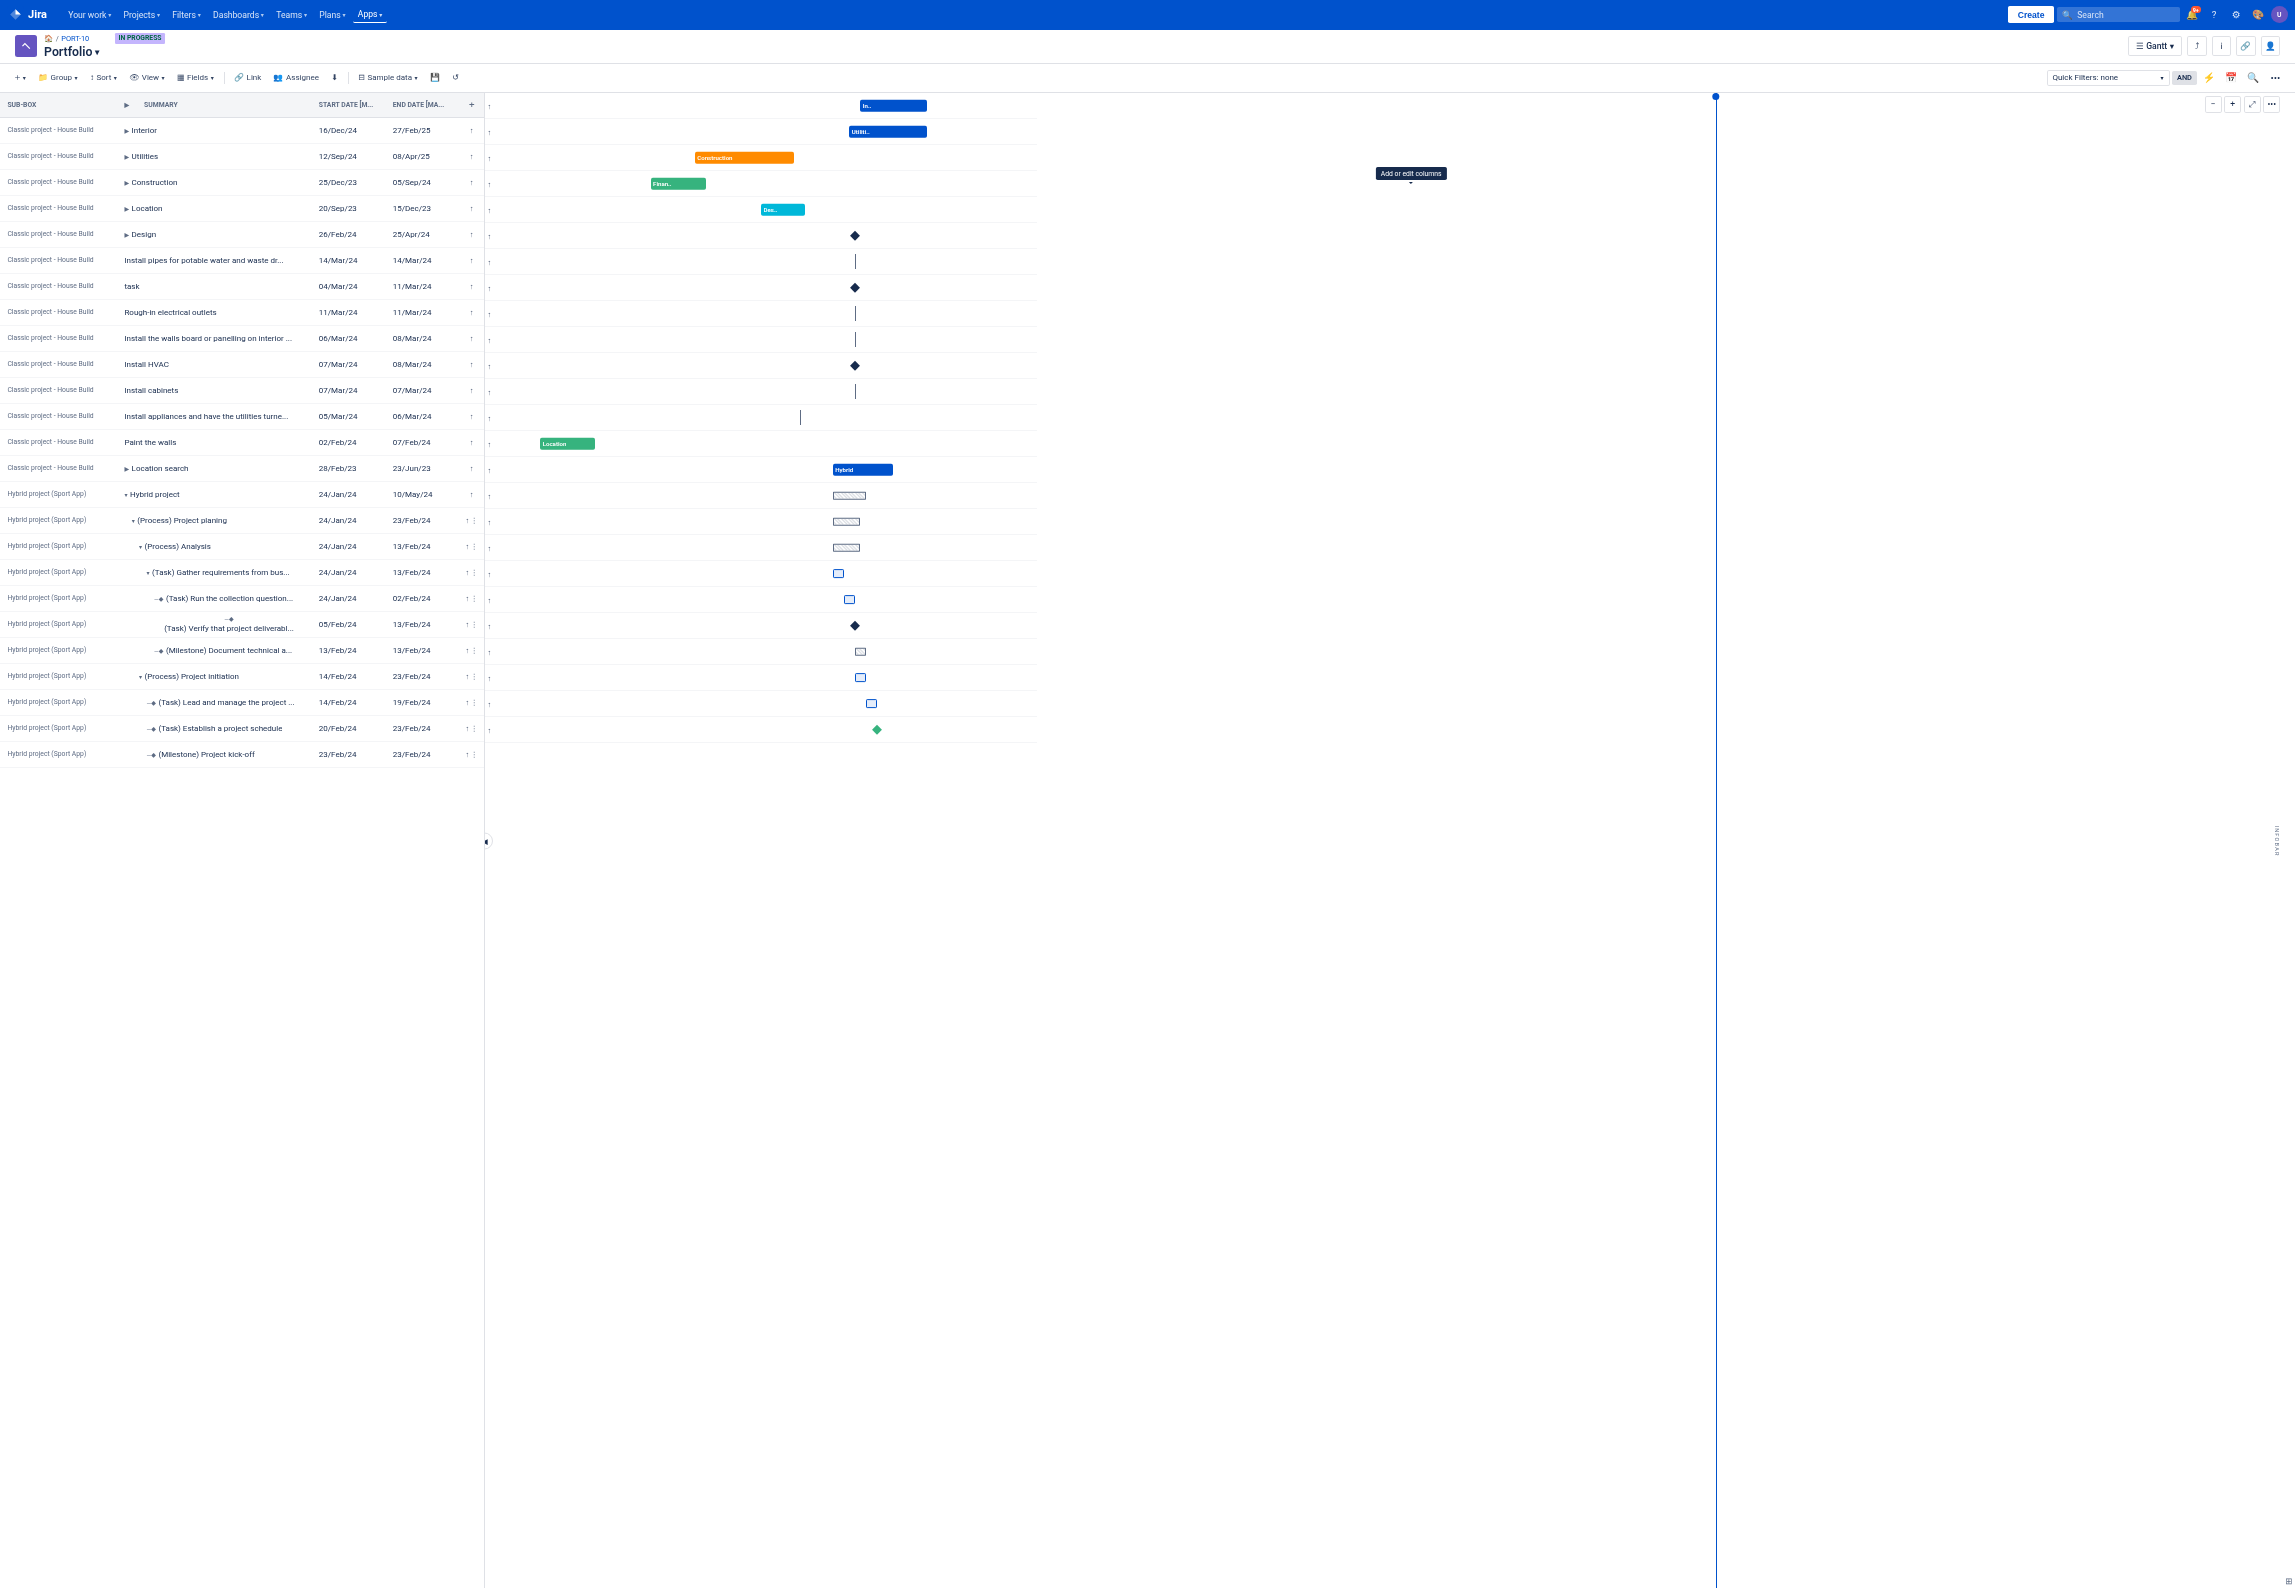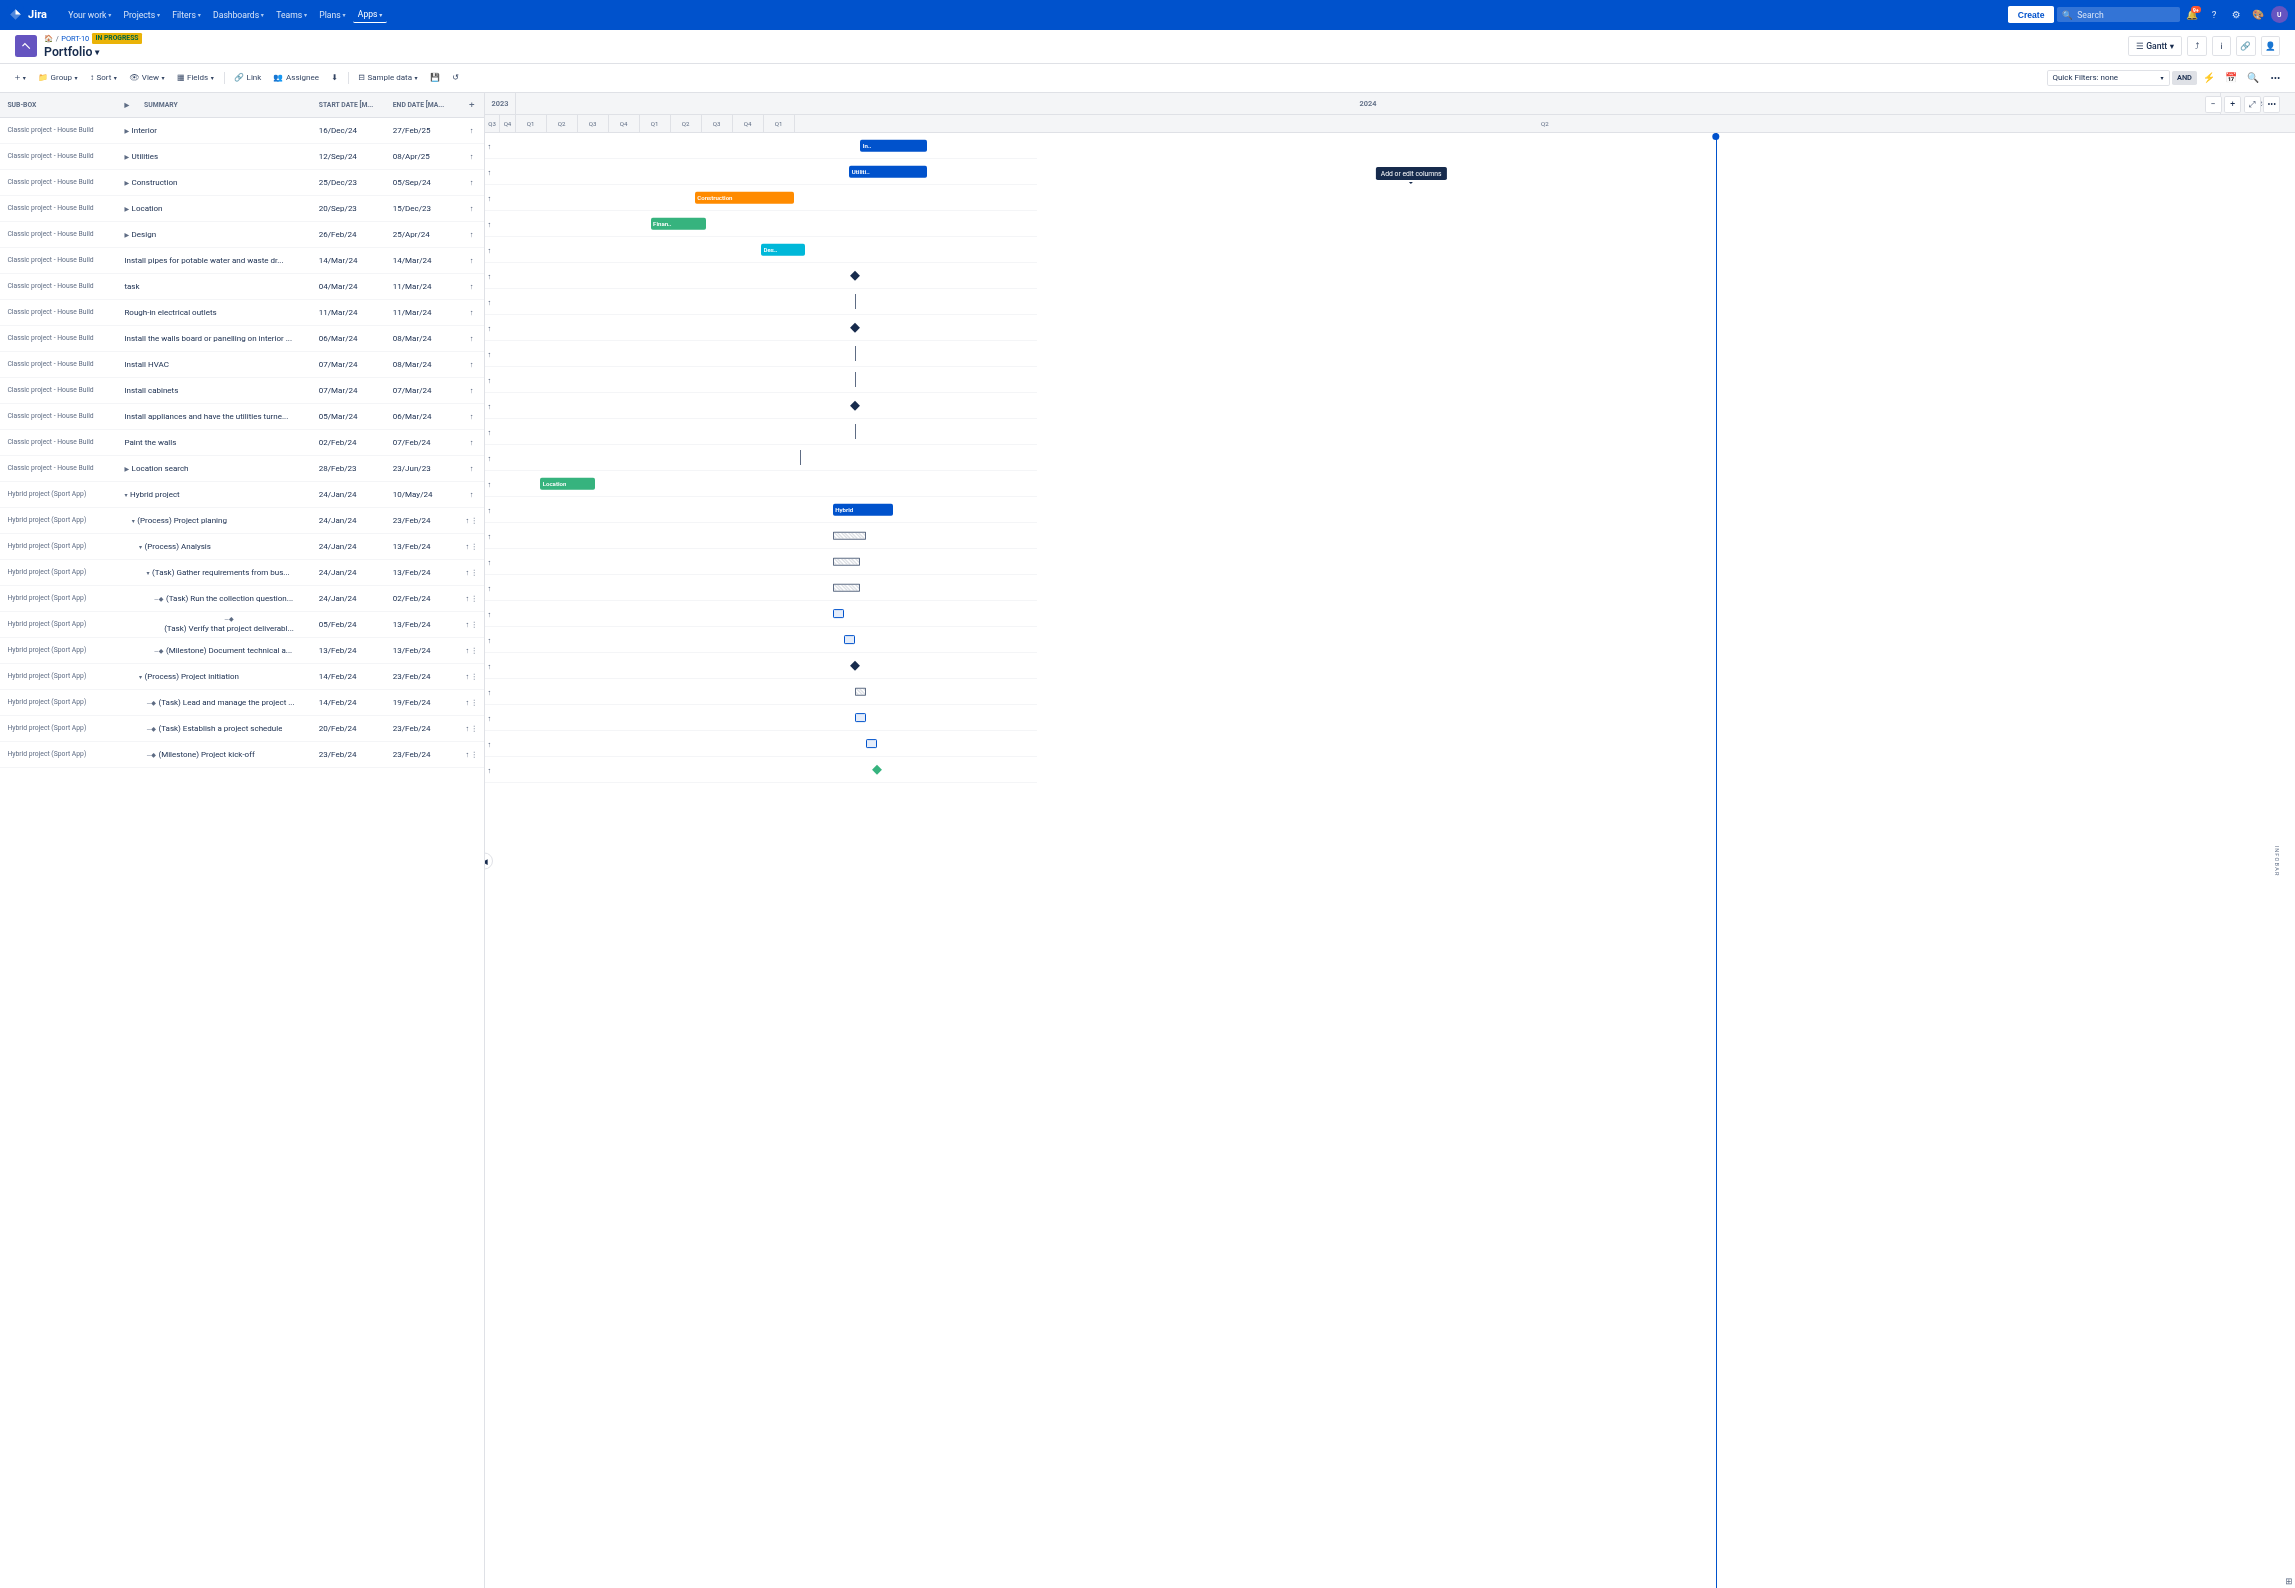--- a/index.html
+++ b/index.html
@@ -54,22 +54,22 @@
     }
     .project-icon {
       width: 22px; height: 22px; background: #6554C0; border-radius: 2.5px;
       display: flex; align-items: center; justify-content: center; color: #fff; font-size: 8.6px;
     }
     .breadcrumb { display: flex; align-items: center; gap: 2.5px; font-size: 7.4px; color: #5E6C84; }
     .breadcrumb-link { color: #0052CC; cursor: pointer; }
     .page-title { font-size: 12.3px; font-weight: 600; color: #172B4D; display: flex; align-items: center; gap: 2.5px; }
     .page-title-chevron { font-size: 8.6px; cursor: pointer; }
     .in-progress-badge {
-      background: #eab308; color: #006644; font-size: 6.8px; font-weight: 700;
-      padding: 1.2px 3.7px; border-radius: 1.2px;
+      background: #c4b5fd; color: #006644; font-size: 6.8px; font-weight: 700;
+      padding: 1.2px 3.7px; border-radius: 1.2px; margin-left: 23px;
     }
     .header-right { margin-left: auto; display: flex; align-items: center; gap: 4.9px; }
     .gantt-btn {
       display: flex; align-items: center; gap: 2.5px; padding: 3.7px 7.4px;
       border: 0.6px solid #DFE1E6; border-radius: 1.8px; cursor: pointer; font-size: 8.6px; font-weight: 500;
     }
     .header-action-btn {
       width: 19.6px; height: 19.6px; border: 0.6px solid #DFE1E6; border-radius: 1.8px;
       display: flex; align-items: center; justify-content: center; cursor: pointer; font-size: 8.6px;
     }
@@ -687,43 +687,20 @@
 
     <div style="display:flex; flex-direction:column; height:100%; position:relative;">
 
       <div style="position:absolute; top:2.5px; right:14.7px; display:flex; gap:2.5px; z-index:30;">
         <div class="gantt-ctrl-btn">−</div>
         <div class="gantt-ctrl-btn">+</div>
         <div class="gantt-ctrl-btn">⤢</div>
         <div class="gantt-ctrl-btn">•••</div>
       </div>
 
-      <div style="background:#F4F5F7; border-bottom:0.6px solid #DFE1E6; position:sticky; top:0; z-index:10;">
-
-        <div style="display:flex; height:22px; border-bottom:0.6px solid #DFE1E6;">
-          <div style="width:31px; border-right:0.6px solid #DFE1E6; display:flex; align-items:center; justify-content:center; font-size:7.4px; color:#5E6C84; font-weight:600;">2023</div>
-          <div style="flex:1; border-right:0.6px solid #DFE1E6; display:flex; align-items:center; justify-content:center; font-size:7.4px; color:#5E6C84; font-weight:600;">2024</div>
-          <div style="width:74px; display:flex; align-items:center; justify-content:center; font-size:7.4px; color:#5E6C84; font-weight:600;">2025</div>
-        </div>
-
-        <div style="display:flex; height:17px;">
-          <div style="width:15.3px; border-right:0.6px solid #DFE1E6; display:flex;align-items:center;justify-content:center;font-size:6.1px;color:#5E6C84;">Q3</div>
-          <div style="width:15.3px; border-right:0.6px solid #DFE1E6; display:flex;align-items:center;justify-content:center;font-size:6.1px;color:#5E6C84;">Q4</div>
-          <div style="width:31px; border-right:0.6px solid #DFE1E6; display:flex;align-items:center;justify-content:center;font-size:6.1px;color:#5E6C84;">Q1</div>
-          <div style="width:31px; border-right:0.6px solid #DFE1E6; display:flex;align-items:center;justify-content:center;font-size:6.1px;color:#5E6C84;">Q2</div>
-          <div style="width:31px; border-right:0.6px solid #DFE1E6; display:flex;align-items:center;justify-content:center;font-size:6.1px;color:#5E6C84;">Q3</div>
-          <div style="width:31px; border-right:0.6px solid #DFE1E6; display:flex;align-items:center;justify-content:center;font-size:6.1px;color:#5E6C84;">Q4</div>
-          <div style="width:31px; border-right:0.6px solid #DFE1E6; display:flex;align-items:center;justify-content:center;font-size:6.1px;color:#5E6C84;">Q1</div>
-          <div style="width:31px; border-right:0.6px solid #DFE1E6; display:flex;align-items:center;justify-content:center;font-size:6.1px;color:#5E6C84;">Q2</div>
-          <div style="width:31px; border-right:0.6px solid #DFE1E6; display:flex;align-items:center;justify-content:center;font-size:6.1px;color:#5E6C84;">Q3</div>
-          <div style="width:31px; border-right:0.6px solid #DFE1E6; display:flex;align-items:center;justify-content:center;font-size:6.1px;color:#5E6C84;">Q4</div>
-          <div style="width:31px; border-right:0.6px solid #DFE1E6; display:flex;align-items:center;justify-content:center;font-size:6.1px;color:#5E6C84;">Q1</div>
-          <div style="flex:1; display:flex;align-items:center;justify-content:center;font-size:6.1px;color:#5E6C84;">Q2</div>
-        </div>
-      </div>
 
       <div style="position:relative; flex:1; overflow-y:auto;">
 
         <div class="gantt-today-line" style="left:68%;"></div>
 
         <div style="position:absolute; left:68%; top:0; width:7.4px; height:7.4px; background:#0052CC; border-radius:50%; transform:translateX(-50%); z-index:6;"></div>
 
         <div id="gantt-rows">
             <div class="gantt-row" style="height: 26px; border-bottom: 0.6px solid rgb(244, 245, 247); position: relative; width: 552px;">
               <div style="position: absolute; left: 2.5px; top: 50%; transform: translateY(-50%); display: flex; gap: 1.2px;">

